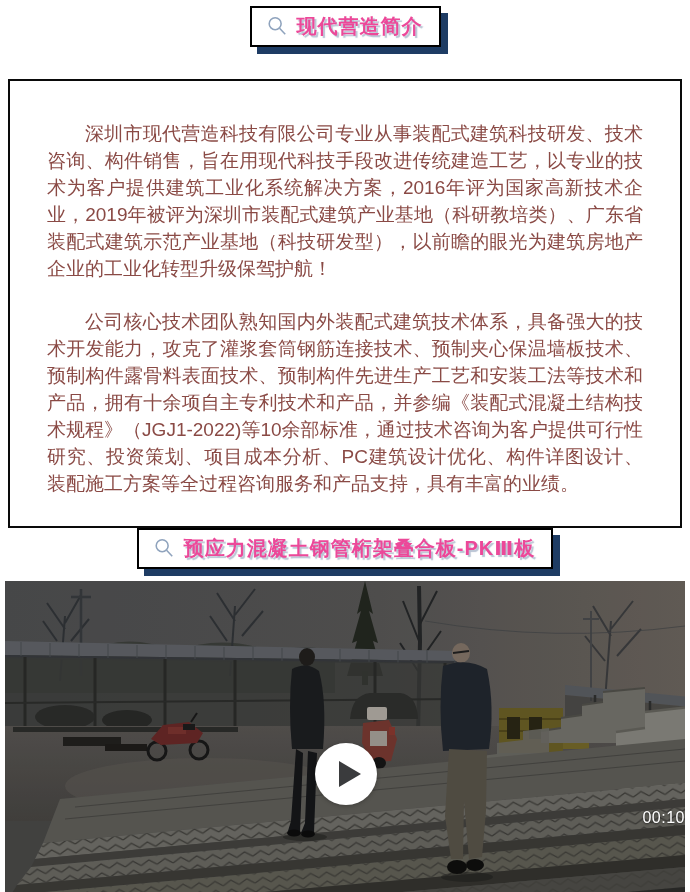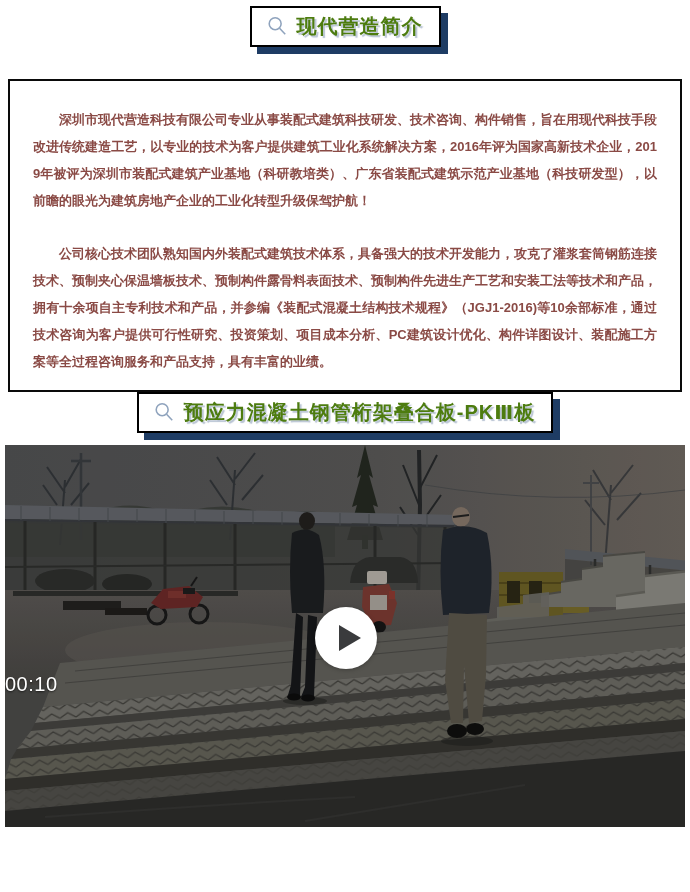--- a/index.html
+++ b/index.html
@@ -14,40 +14,39 @@
   .badge-row{display:flex;justify-content:center;}
   .badge{
     display:inline-flex;align-items:center;gap:9px;
     background:#ffffff;
     border:2px solid #000000;
     box-shadow:7px 7px 0 #1e3c64;
     padding:6px 16px 7px 14px;
   }
   .badge .mag{width:22px;height:22px;flex:0 0 auto;}
   .badge-label{
-    font-size:20px;font-weight:700;color:#4d7c0f;
+    font-size:20px;font-weight:700;color:#ec4899;
     letter-spacing:1px;line-height:24px;white-space:nowrap;
     text-shadow:2px 2px 1px rgba(125,145,175,0.55);
   }
   
   .intro-box{
     margin:32px 8px 0 8px;
     border:2px solid #0a0a0a;
     background:#ffffff;
     padding:22px 20px 12px 20px;
   }
   .intro-box p{
-    margin:3px;
+    margin:17px;
     color:#8a4a45;
-    font-size:13px;
+    font-size:19px;
     line-height:27px;
     text-align:justify;
     text-indent:2em;
     word-break:break-all;
-    font-weight:bold;
   }
   .intro-box p + p{margin-top:26px;}
   .badge-row.second{}
   
   .video{
     position:relative;
     width:680px;height:382px;
     margin:12px 0 0 5px;
     background:#4a4a48;
     overflow:hidden;
@@ -63,22 +62,22 @@
   }
   .play-tri{
     width:0;height:0;
     border-left:22px solid #3a3b3d;
     border-top:13px solid transparent;
     border-bottom:13px solid transparent;
     margin-left:7px;
   }
   .video-timestamp{
     position:absolute;left:0;top:228px;width:680px;
-    text-align:left;
-    color:#ffffff;font-size:20px;font-weight:400;
+    text-align:right;
+    color:#ffffff;font-size:16px;font-weight:400;
     text-shadow:0 1px 2px rgba(0,0,0,0.6);
     letter-spacing:0.5px;
   }
 </style>
 </head>
 <body>
 
 <div class="page">
 
   <div class="badge-row">
@@ -86,21 +85,21 @@
       <svg class="mag" viewBox="0 0 24 24">
         <circle cx="10" cy="9.5" r="6.5" fill="none" stroke="#8fa3bd" stroke-width="1.7"></circle>
         <line x1="14.8" y1="14.5" x2="21" y2="21" stroke="#8fa3bd" stroke-width="1.7"></line>
       </svg>
       <span class="badge-label">现代营造简介</span>
     </div>
   </div>
 
   <div class="intro-box">
     <p>深圳市现代营造科技有限公司专业从事装配式建筑科技研发、技术咨询、构件销售，旨在用现代科技手段改进传统建造工艺，以专业的技术为客户提供建筑工业化系统解决方案，2016年评为国家高新技术企业，2019年被评为深圳市装配式建筑产业基地（科研教培类）、广东省装配式建筑示范产业基地（科技研发型），以前瞻的眼光为建筑房地产企业的工业化转型升级保驾护航！</p>
-    <p>公司核心技术团队熟知国内外装配式建筑技术体系，具备强大的技术开发能力，攻克了灌浆套筒钢筋连接技术、预制夹心保温墙板技术、预制构件露骨料表面技术、预制构件先进生产工艺和安装工法等技术和产品，拥有十余项自主专利技术和产品，并参编《装配式混凝土结构技术规程》（JGJ1-2016)等10余部标准，通过技术咨询为客户提供可行性研究、投资策划、项目成本分析、PC建筑设计优化、构件详图设计、装配施工方案等全过程咨询服务和产品支持，具有丰富的业绩。</p>
+    <p>公司核心技术团队熟知国内外装配式建筑技术体系，具备强大的技术开发能力，攻克了灌浆套筒钢筋连接技术、预制夹心保温墙板技术、预制构件露骨料表面技术、预制构件先进生产工艺和安装工法等技术和产品，拥有十余项自主专利技术和产品，并参编《装配式混凝土结构技术规程》（JGJ1-2022)等10余部标准，通过技术咨询为客户提供可行性研究、投资策划、项目成本分析、PC建筑设计优化、构件详图设计、装配施工方案等全过程咨询服务和产品支持，具有丰富的业绩。</p>
   </div>
 
   <div class="badge-row second">
     <div class="badge">
       <svg class="mag" viewBox="0 0 24 24">
         <circle cx="10" cy="9.5" r="6.5" fill="none" stroke="#8fa3bd" stroke-width="1.7"></circle>
         <line x1="14.8" y1="14.5" x2="21" y2="21" stroke="#8fa3bd" stroke-width="1.7"></line>
       </svg>
       <span class="badge-label">预应力混凝土钢管桁架叠合板-PKⅢ板</span>
     </div>

